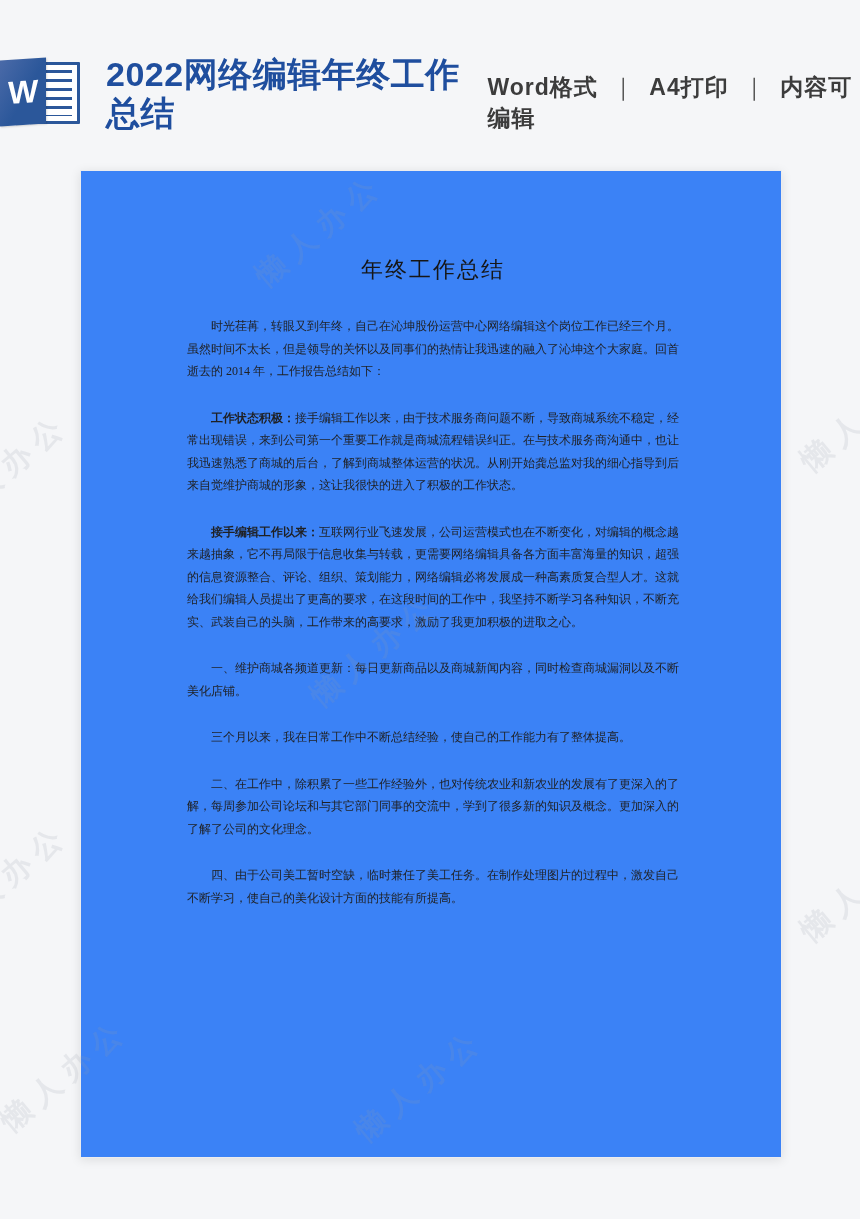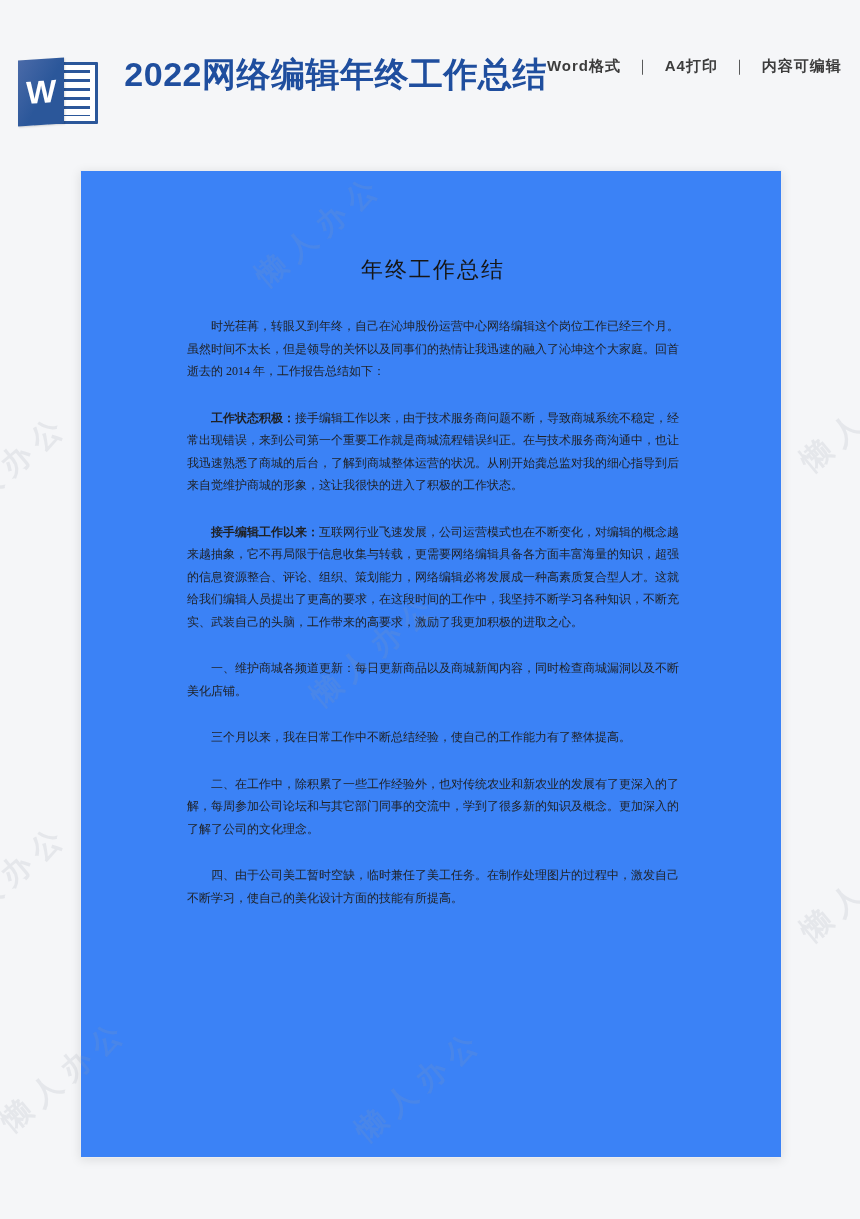--- a/index.html
+++ b/index.html
@@ -39,21 +39,21 @@
     color:#fff; font-weight:bold; font-size:32px; line-height:1;
     font-family:"Liberation Sans",sans-serif;
   }
 
   .header-text { display:flex; flex-direction:row; }
   .main-title {
     font-size:34px; font-weight:bold; color:#1f4e9e;
     letter-spacing:0.5px; line-height:1.15;
   }
   .sub-title {
-    margin-top:2px; font-size:15px; font-weight:bold; color:#3c3c3c;
+    margin-top:17px; font-size:23px; font-weight:bold; color:#3c3c3c;
     letter-spacing:1px;
   }
   .sub-title .sep { font-weight:400; color:#4a4a4a; margin:0 14px; }
 
   
   .page {
     position:absolute; left:80px; top:170px; width:702px; height:988px;
     background:#3b82f6; border:1px solid #ececee;
     box-shadow:0 2px 10px rgba(0,0,0,0.10);
     overflow:hidden;

